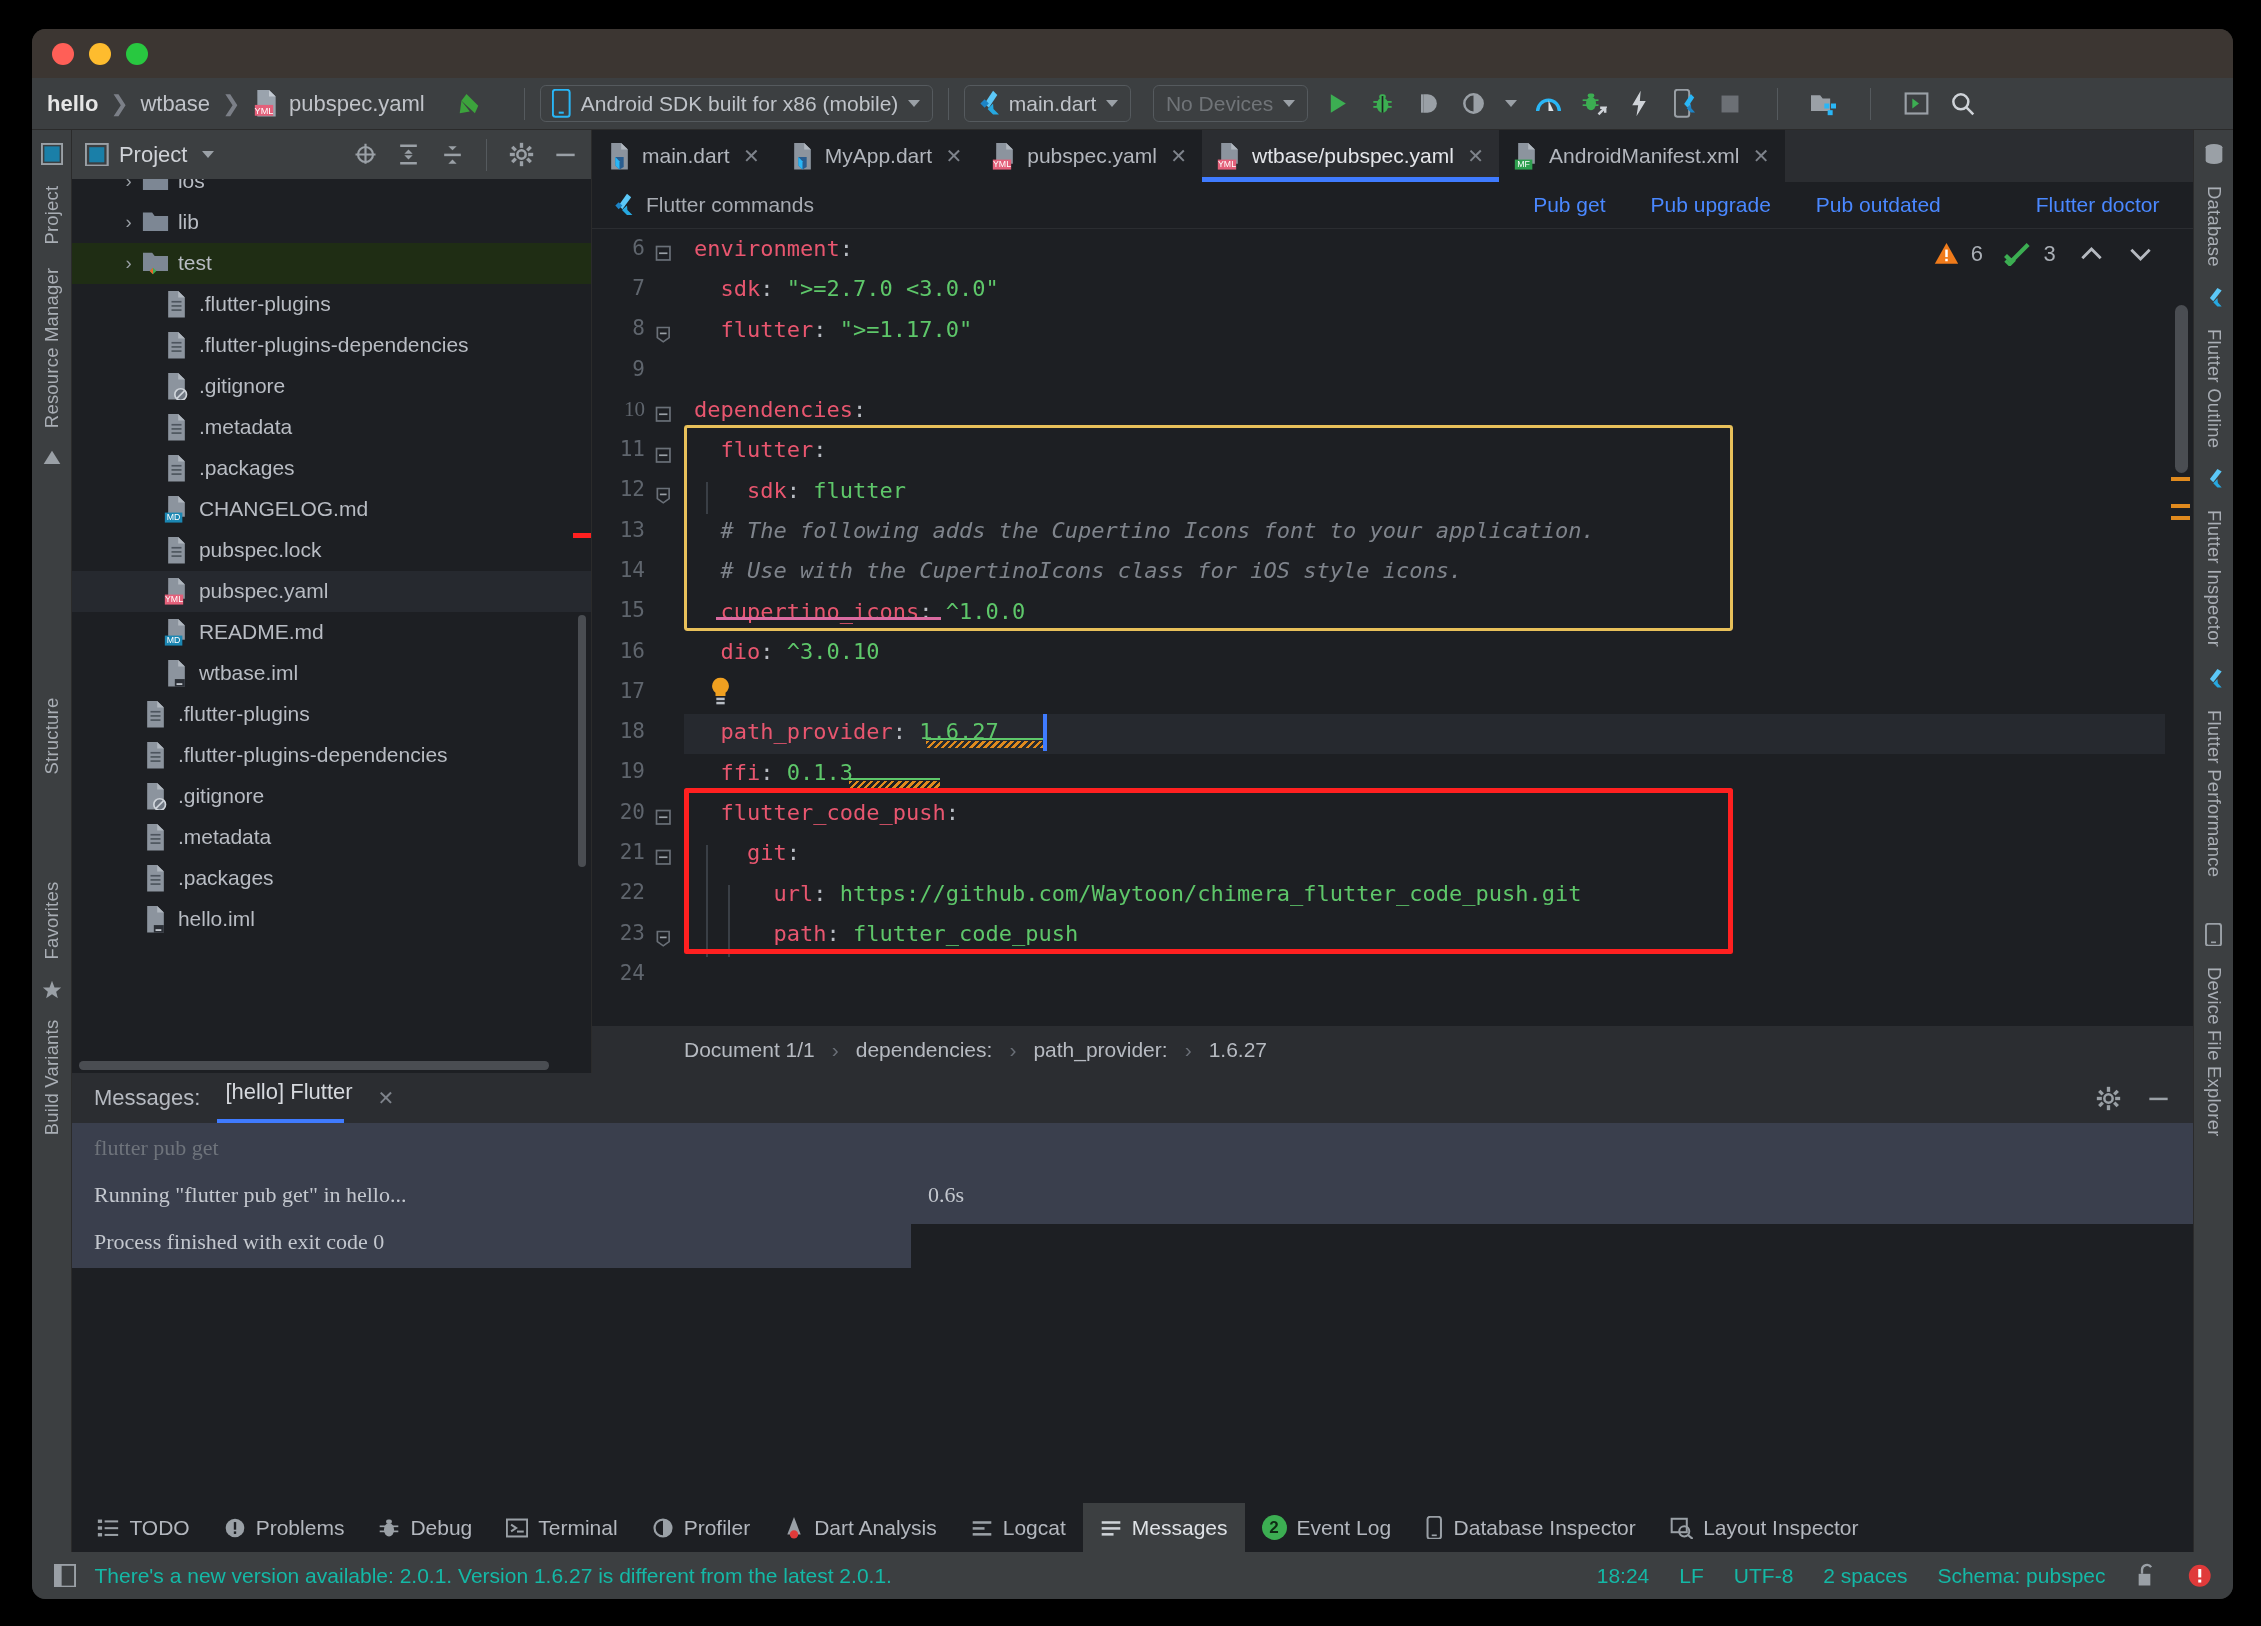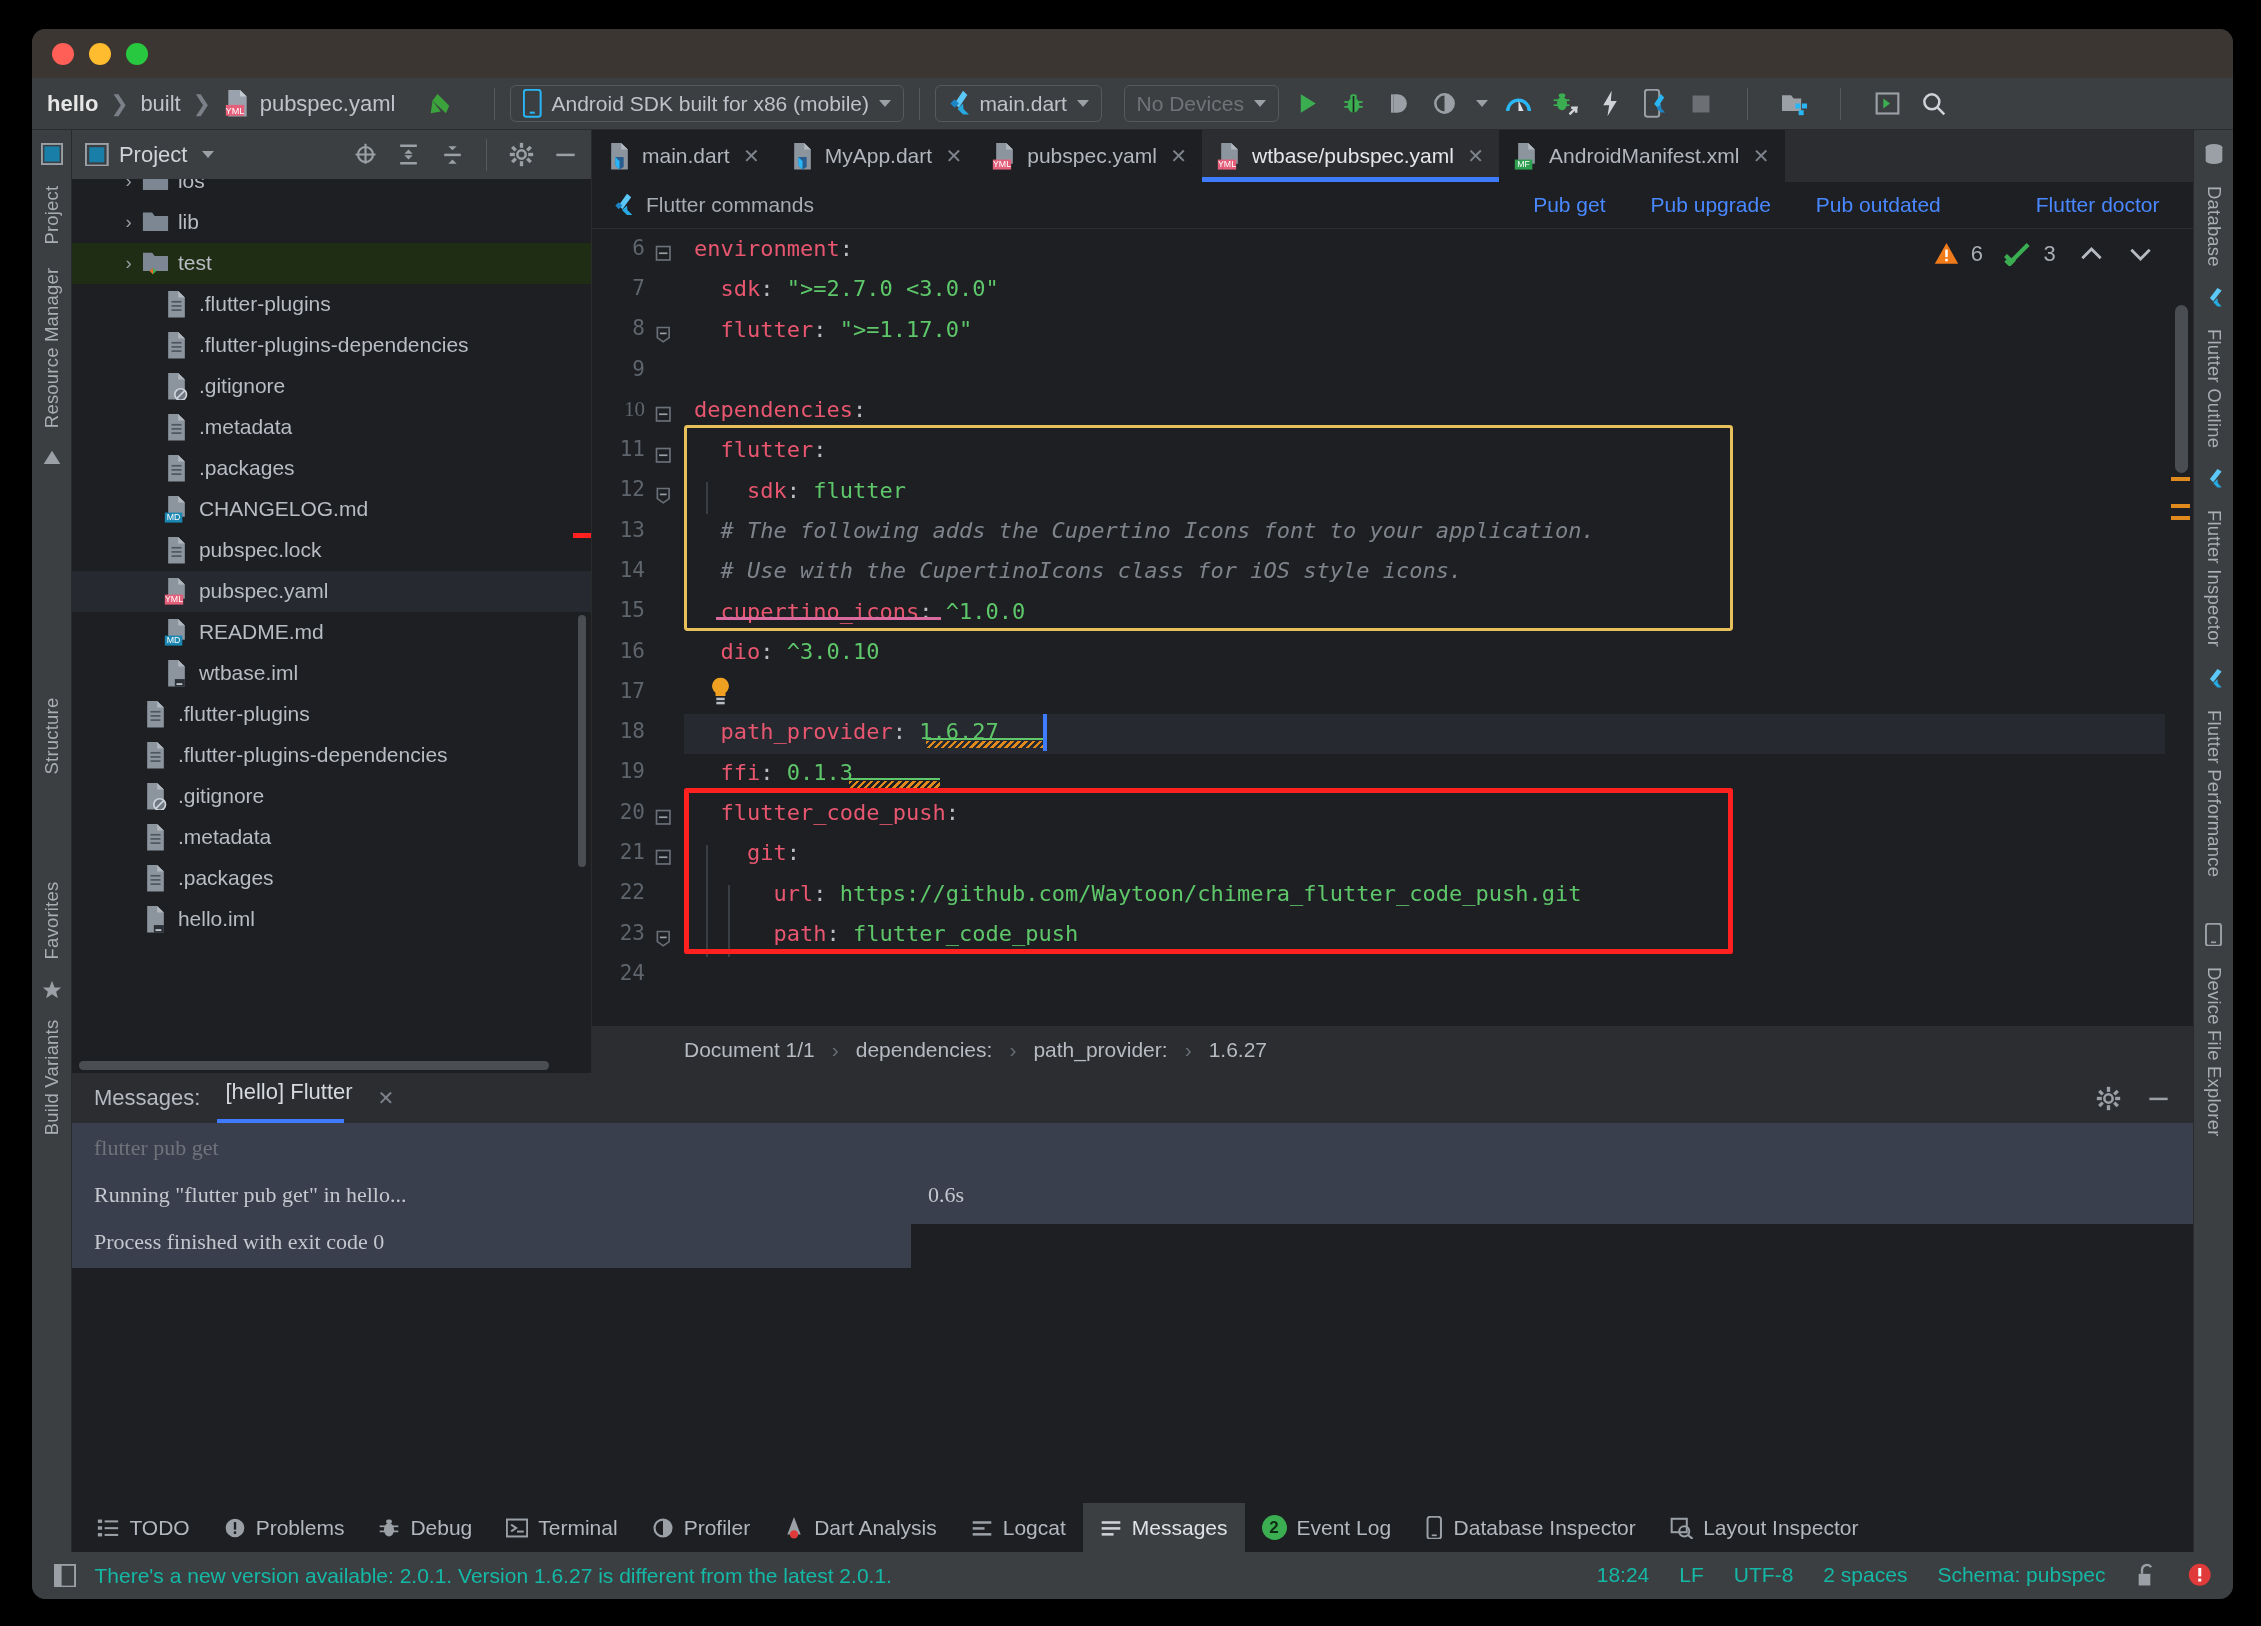--- a/index.html
+++ b/index.html
@@ -169,40 +169,40 @@
     padding-left:8.4px;
   }
   .tbtn { display:flex; align-items:center; gap:10px; padding:0 17px; height:49px; font-size:21px; color:#b3b7be;}
   .tbtn.active { background:#3c3f41; color:#dfe2e6;}
   .badge-g { background:#3cae52; color:#0f2b14; border-radius:50%; width:25px;height:25px; display:flex;align-items:center;justify-content:center;font-size:17px;font-weight:bold;}
 
   .statusbar {
     height:47px; background:#3c3f41; display:flex; align-items:center;
     padding:0 22px; font-size:21px; color:#14b8a6; flex:0 0 auto; gap:0;
   }
-  .status-right { margin-left:auto; display:flex; gap:30px;}
+  .status-right { margin-left:auto; display:flex; align-items:center; gap:30px;}
   svg { display:block; }
 </style>
 </head>
 <body>
 
 <div class="window">
 
   <div class="titlebar">
     <div class="traffic">
       <div class="dot red"></div>
       <div class="dot yellow"></div>
       <div class="dot green"></div>
     </div>
   </div>
 
   <div class="navbar">
     <div class="crumb bold">hello</div>
     <span class="crumb-sep">❯</span>
-    <div class="crumb">built</div>
+    <div class="crumb">wtbase</div>
     <span class="crumb-sep">❯</span>
     <span class="ficon">
       <svg width="25" height="28.5" viewBox="0 0 30 34">
           <path d="M4 1h14l8 8v24H4z" fill="#9aa3ad"></path>
           <path d="M18 1l8 8h-8z" fill="#c3cad2"></path>
           <rect x="1" y="19" width="22" height="13" fill="#e4607a"></rect>
           <text x="12" y="29.5" font-size="11" fill="#fff" text-anchor="middle" font-family="Liberation Sans">YML</text>
         </svg>
     </span>
     <div class="crumb">pubspec.yaml</div>

